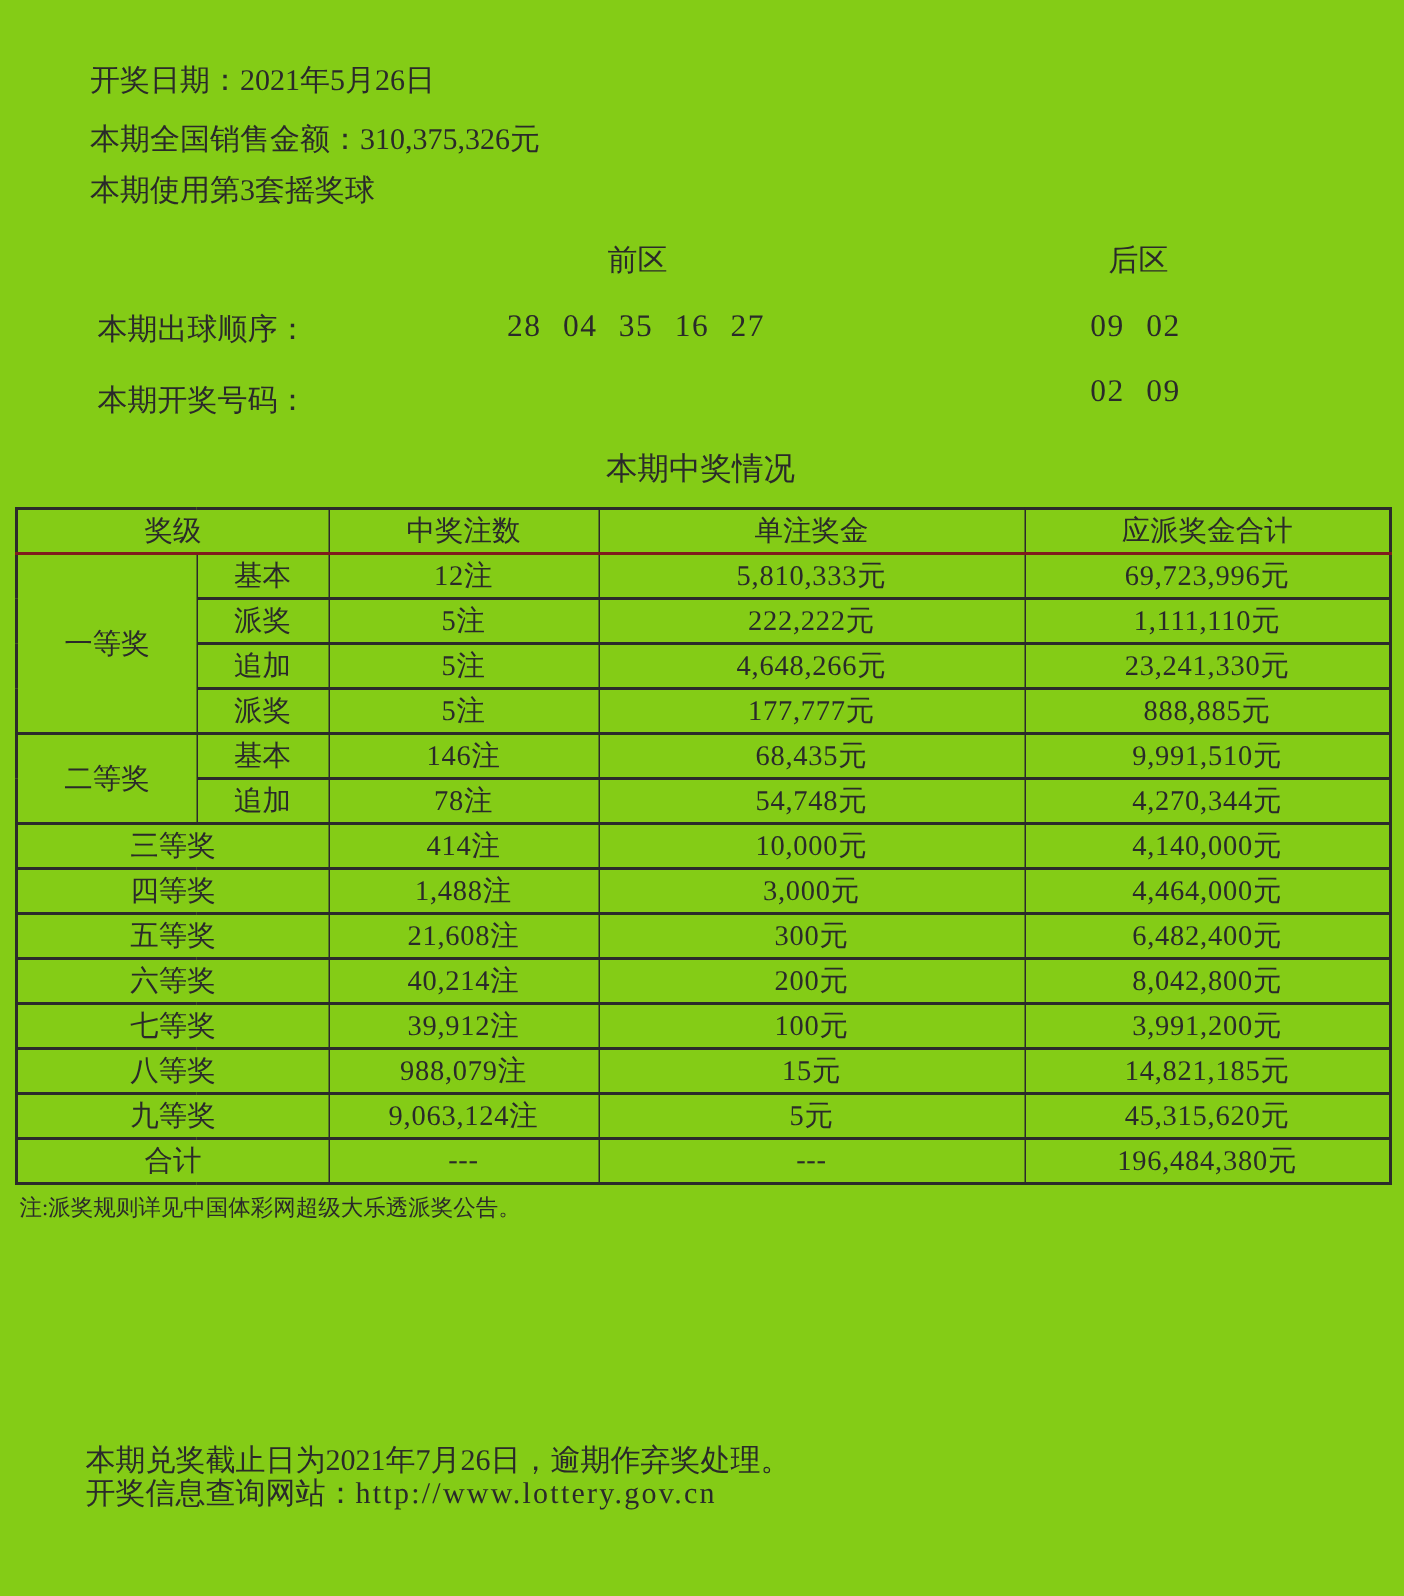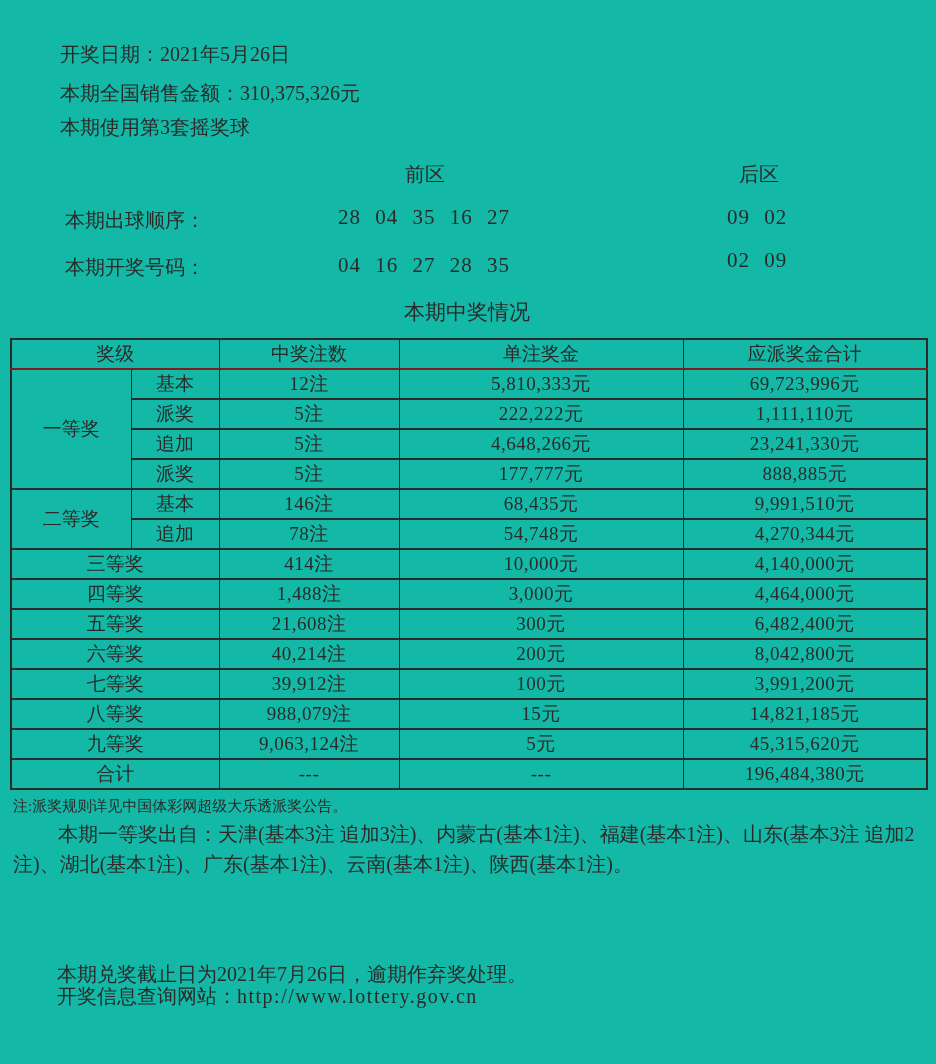--- a/index.html
+++ b/index.html
@@ -1,19 +1,19 @@
 <!DOCTYPE html>
 <html><head>
 <meta charset="utf-8">
 <style>
   html,body { margin:0; padding:0; background:#ffffff; }
   .page {
     position:relative;
     width:936px; height:1064px;
-    background:#14b8a6;
+    background:#84cc16;
     color:#2a2a2a;
     font-family:"Liberation Serif","DejaVu Serif",serif;
     overflow:hidden;
   }
   .abs { position:absolute; white-space:nowrap; }
   .t20 { font-size:20px; line-height:24px; }
   .t21 { font-size:21px; line-height:25px; }
   .t15 { font-size:15px; line-height:18px;text-align:right; }
   .cx  { transform:translateX(-50%); }
   .balls { font-size:21px; line-height:25px; word-spacing:8px; letter-spacing:1px; }
@@ -57,21 +57,20 @@
   <div class="abs t20" style="left:60px; top:115px;">本期使用第3套摇奖球</div>
 
   <div class="abs t20 cx" style="left:425px; top:162px;">前区</div>
   <div class="abs t20 cx" style="left:759px; top:162px;">后区</div>
 
   <div class="abs t20" style="left:65px; top:208px;">本期出球顺序：</div>
   <div class="abs balls cx" style="left:424px; top:205px;">28 04 35 16 27</div>
   <div class="abs balls cx" style="left:757px; top:205px;">09 02</div>
 
   <div class="abs t20" style="left:65px; top:255px;">本期开奖号码：</div>
-  <div class="abs balls cx" style="left:424px; top:253px;">04 16 27 28 35</div>
   <div class="abs balls cx" style="left:757px; top:248px;">02 09</div>
 
   <div class="abs t21 cx" style="left:467px; top:300px;">本期中奖情况</div>
 
   <table class="prize">
     <colgroup>
       <col style="width:120px">
         <col style="width:88px">
         <col style="width:180px">
       <col style="width:284px">
@@ -168,21 +167,20 @@
       <td colspan="2" class="c">合计</td>
       <td class="n">---</td>
       <td class="n">---</td>
       <td class="n">196,484,380元</td>
     </tr>
   </tbody>
     </table>
 
   <div class="abs t15" style="left:13px; top:797px;">注:派奖规则详见中国体彩网超级大乐透派奖公告。</div>
 
-  <div class="para">本期一等奖出自：天津(基本3注 追加3注)、内蒙古(基本1注)、福建(基本1注)、山东(基本3注 追加2注)、湖北(基本1注)、广东(基本1注)、云南(基本1注)、陕西(基本1注)。</div>
 
   <div class="abs t20" style="left:57px; top:962px;">本期兑奖截止日为2021年7月26日，逾期作弃奖处理。</div>
 
   <div class="abs t20" style="left:57px; top:984px;">
     <span>开奖信息查询网站：</span><span class="url">http://www.lottery.gov.cn</span>
   </div>
 
 </div>
 
 </body></html>

